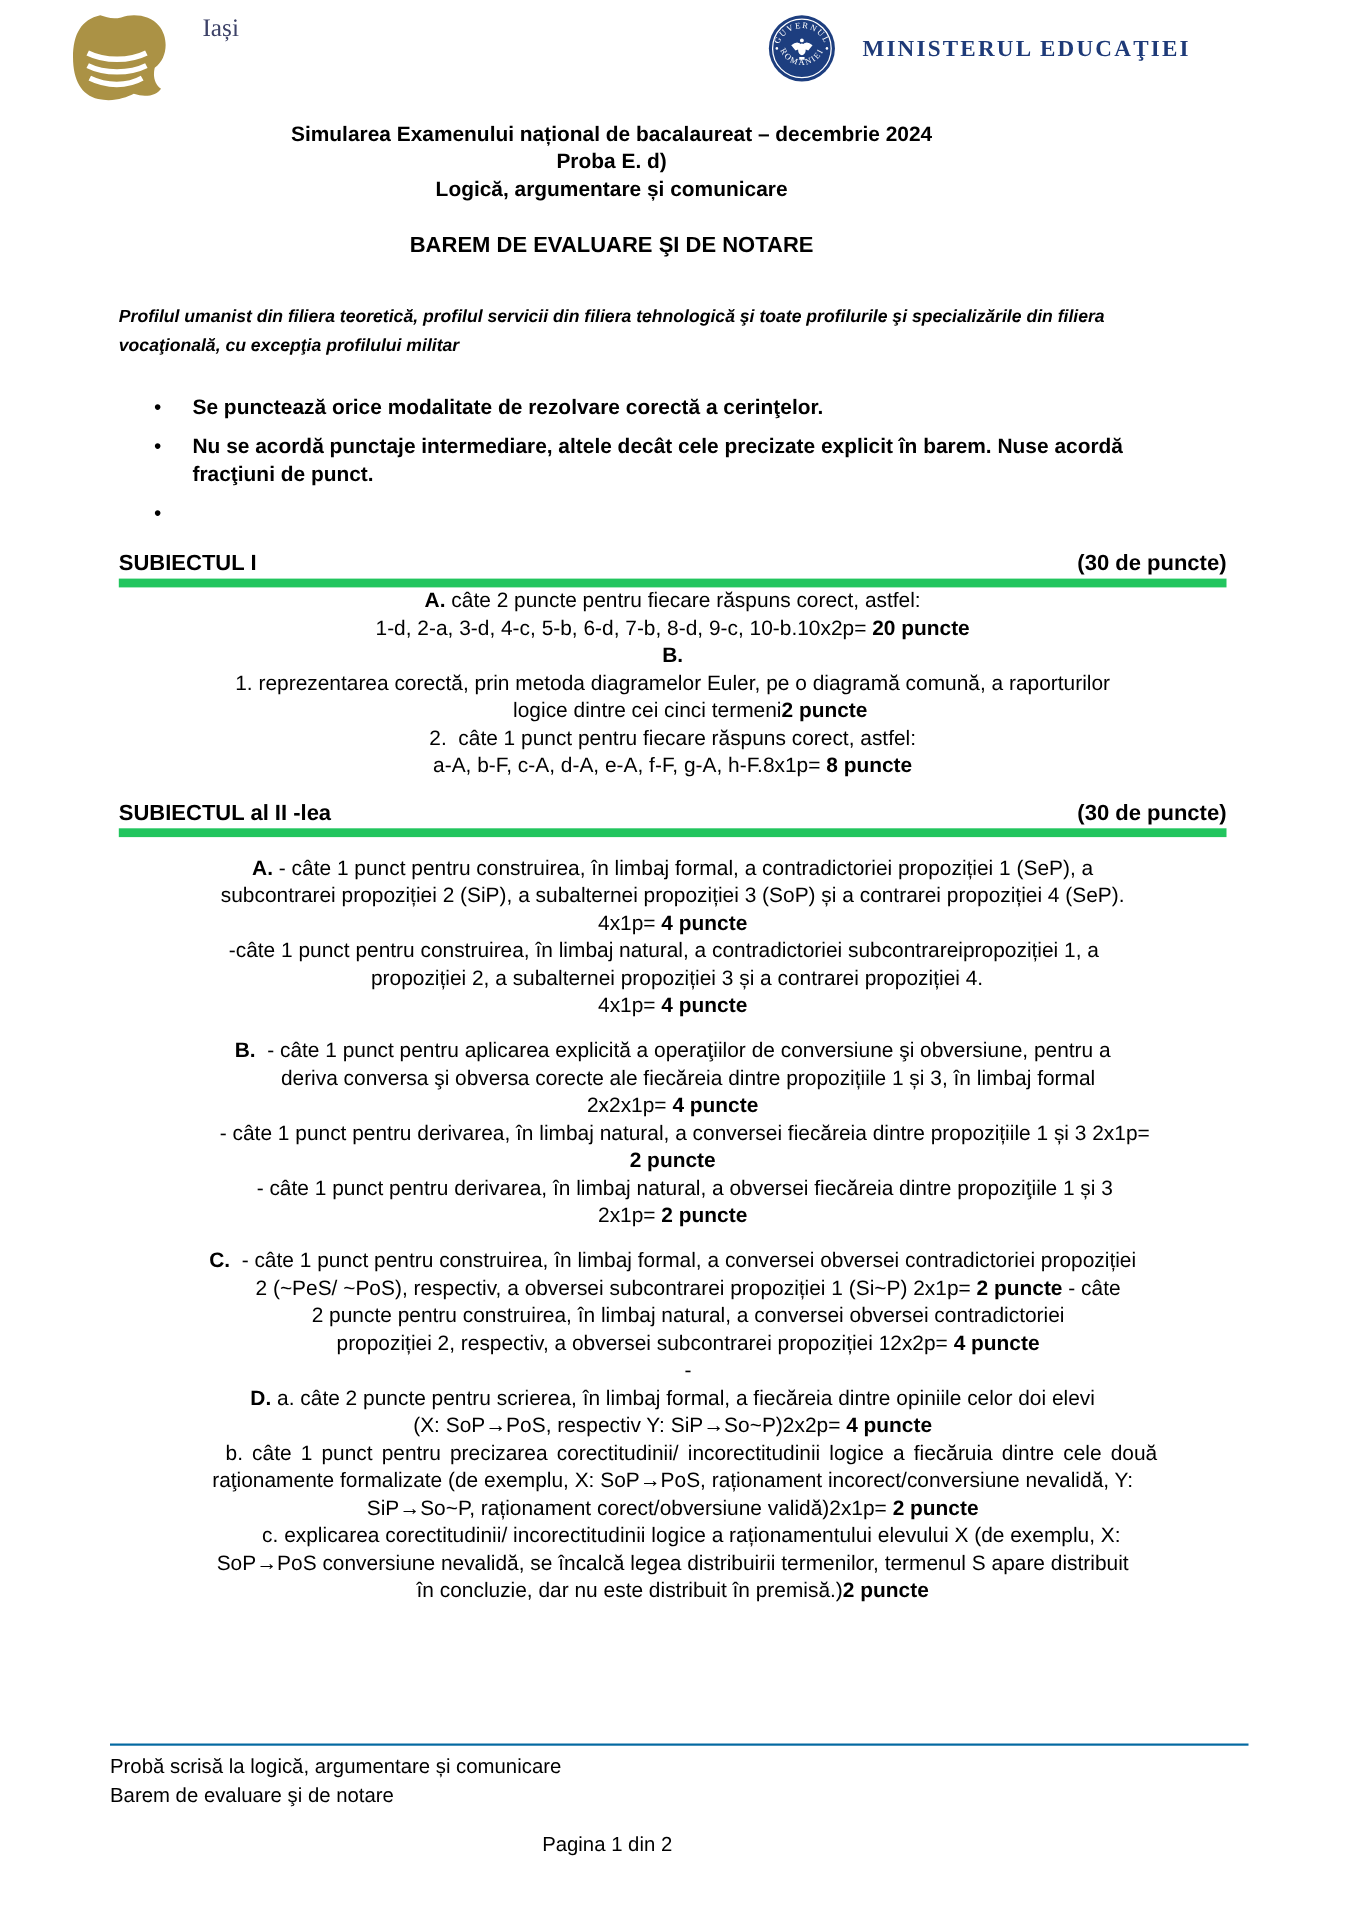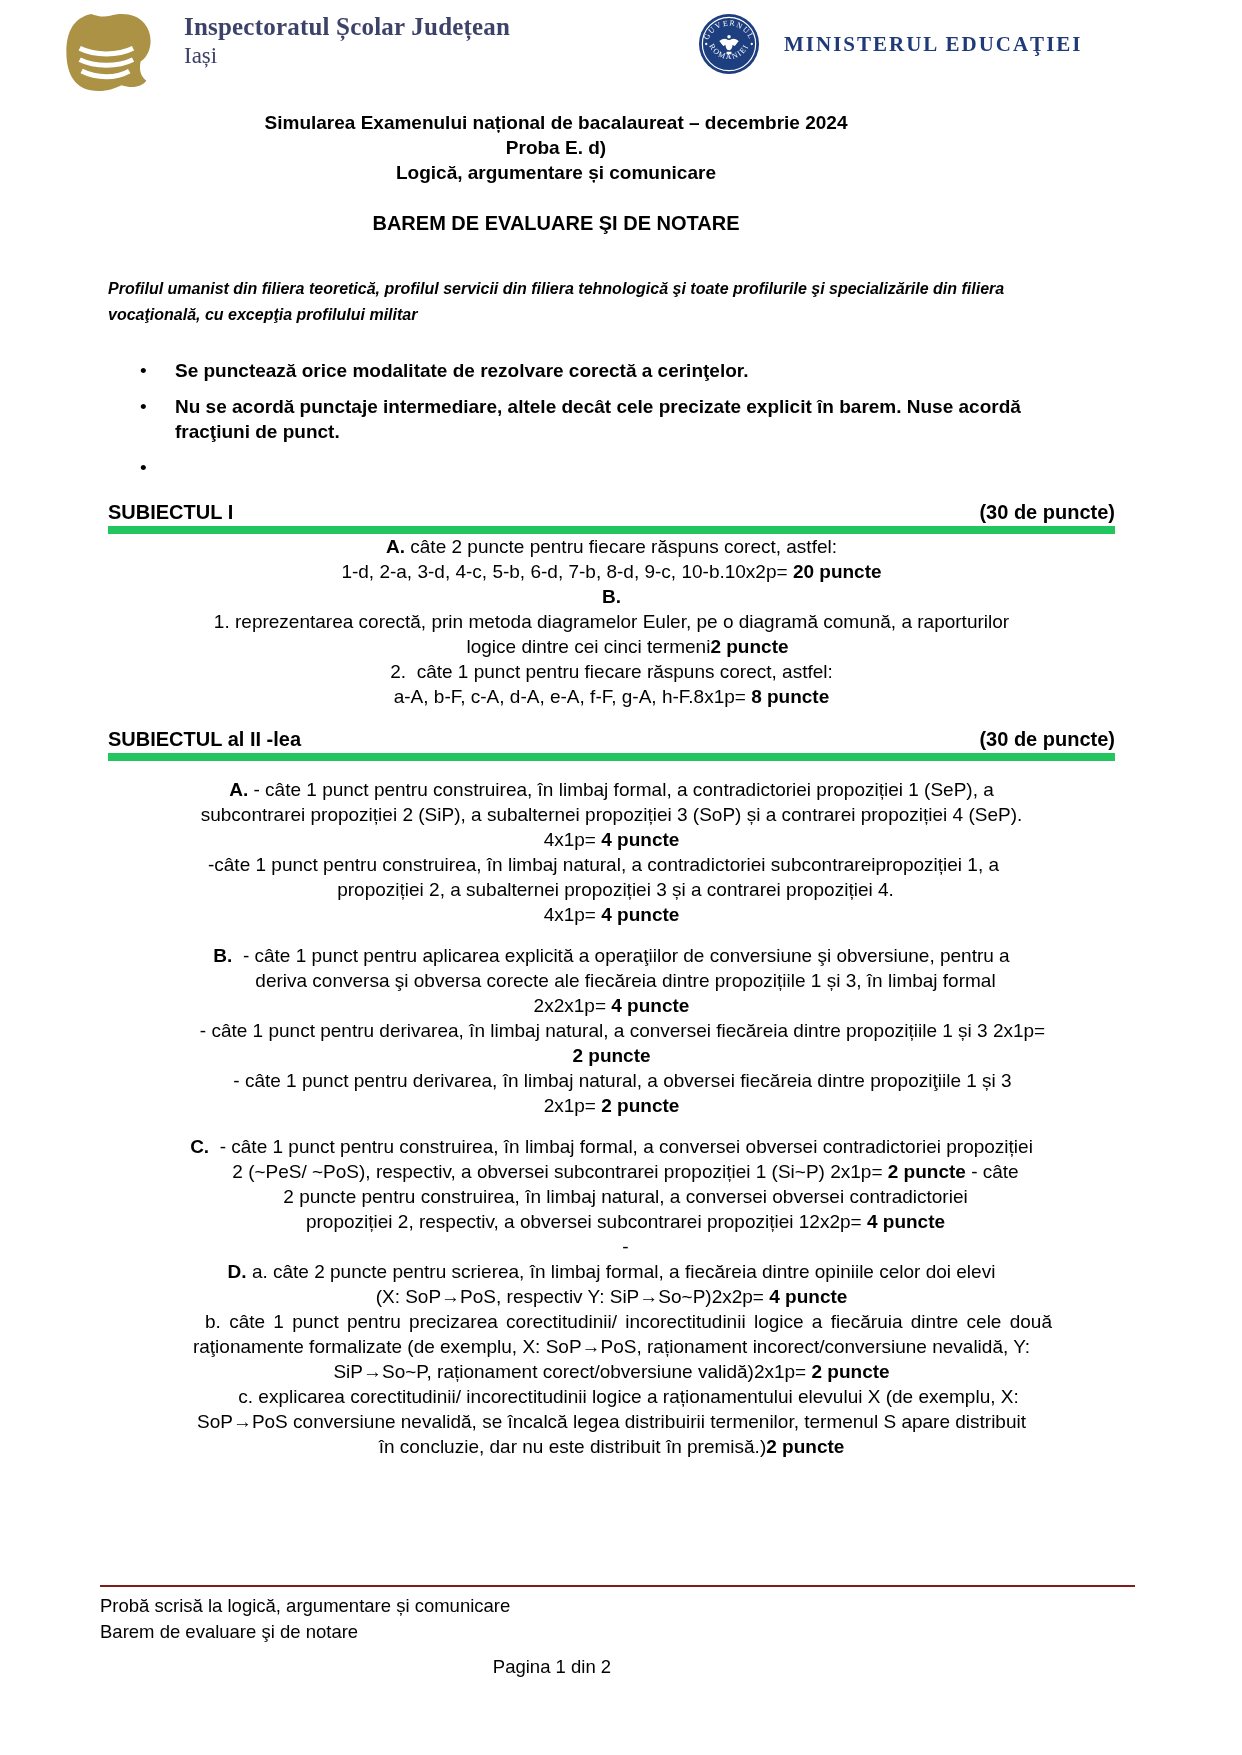--- a/index.html
+++ b/index.html
@@ -40,38 +40,37 @@
   .ind8{padding-left:8px;}
   .ind22{padding-left:22px;}
   .ind28{padding-left:28px;}
   .ind32{padding-left:32px;}
   .ind34{padding-left:34px;}
   .gap16{margin-top:16px;}
   .js{word-spacing:3px;}
   .inr{padding-right:24px;}
   
   .footer{position:absolute;left:100px;right:107px;top:1585px;
-    border-top:2px solid #7f1d1d;padding-top:6px;font-size:18.5px;line-height:26px;}
-  .footer-page{width:904px;text-align:center;margin-top:9px;}
+    border-top:2px solid #0369a1;padding-top:6px;font-size:18.5px;line-height:26px;}
+  .footer-page{width:904px;text-align:center;margin-top:19px;}
 </style>
 </head>
 <body>
 
 <div class="header">
   <div class="isj">
     <svg viewBox="0 0 52 42" width="100" height="80">
       <path fill="#ab9245" d="M14 1 C5 3 1 10 1 21 C1 32 5 39 13 41 C20 42.5 26 40.5 30 38.5 C36 40.5 41 39 43 36 C40 34 39 30 40 26 C46 22 47 12 42 6 C38 1 30 0 24 2 C20 3 17 2 14 1 Z"></path>
       <g stroke="#ffffff" stroke-width="2.6" fill="none">
         <path d="M8 19 C16 23 28 23 36 19"></path>
         <path d="M8 25 C16 29 28 29 36 25"></path>
         <path d="M9 31 C17 35 27 35 34 31"></path>
       </g>
     </svg>
     <div class="isj-text">
-      <div class="isj-title">Inspectoratul Școlar Județean</div>
       <div class="isj-city">Iași</div>
     </div>
   </div>
   <div class="ministry">
     <svg viewBox="0 0 64 64" width="62" height="62">
       <circle cx="32" cy="32" r="31" fill="#1d3e7f"></circle>
       <circle cx="32" cy="32" r="27.5" fill="none" stroke="#ffffff" stroke-width="1.2"></circle>
       <defs>
         <path id="sealTop" d="M 9 36 A 23 23 0 0 1 55 36"></path>
         <path id="sealBot" d="M 11 32 A 22 22 0 0 0 53 32"></path>

